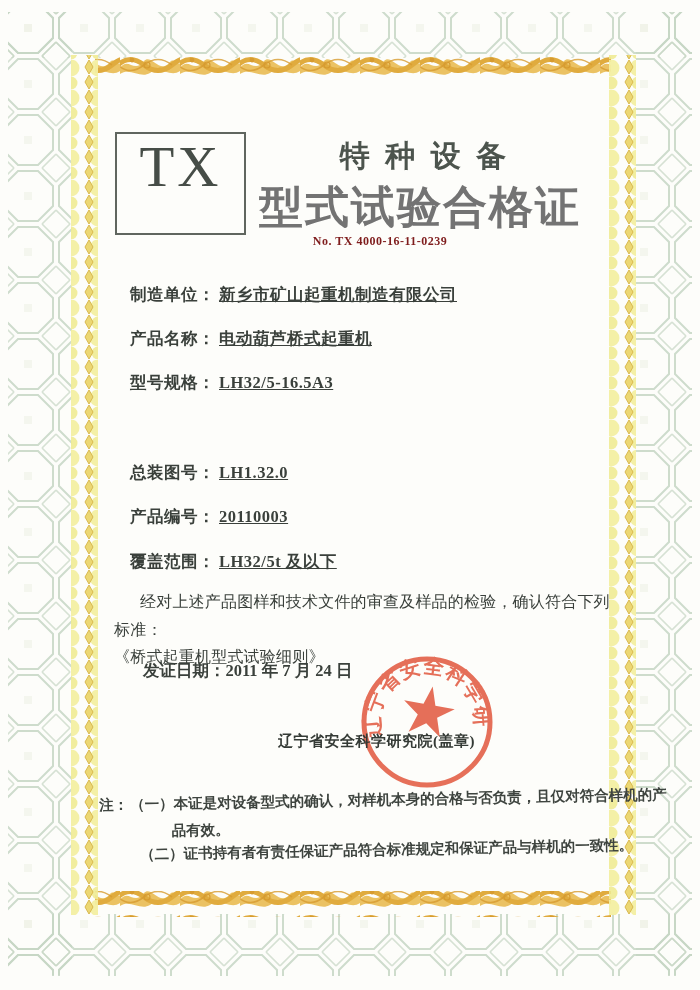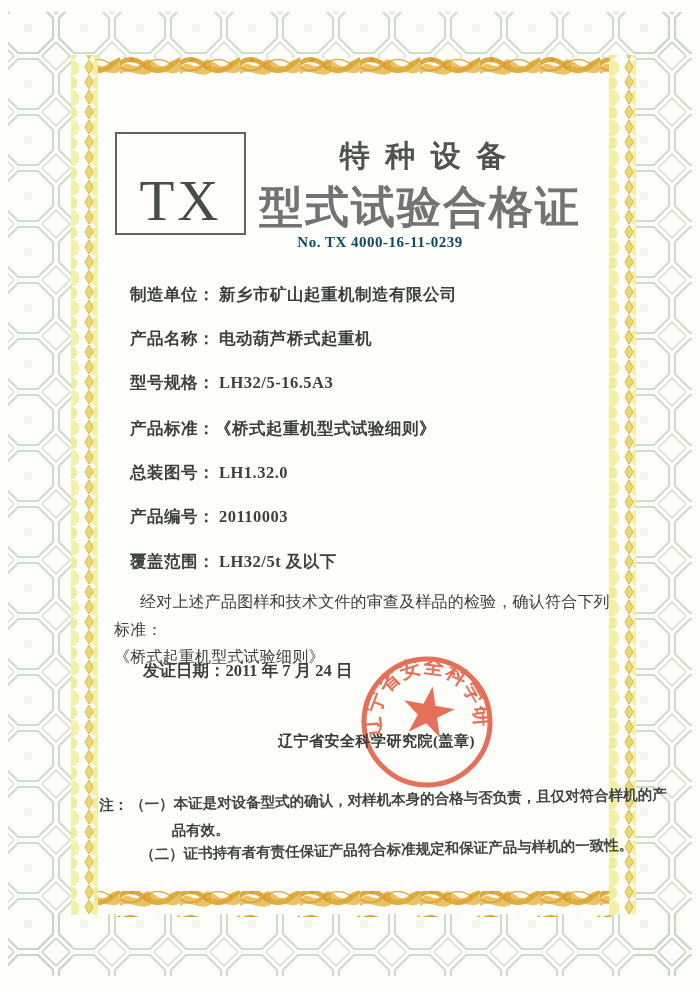--- a/index.html
+++ b/index.html
@@ -13,46 +13,46 @@
     overflow: hidden;
   }
 
   svg.bg { position: absolute; left: 0; top: 0; width: 700px; height: 990px; }
 
   .content { position: absolute; left: 0; top: 0; width: 700px; height: 990px; color: #3a403b; }
 
   .tx-box {
     position: absolute; left: 115px; top: 132px; width: 131px; height: 103px;
     border: 2px solid #60665f;
-    display: flex; align-items: flex-end; justify-content: center;
+    display: flex; align-items: flex-start; justify-content: center;
   }
   .tx-box .tx {
     font-family: "Liberation Serif", serif;
     font-size: 57px; font-weight: 500; color: #464d47; letter-spacing: 3px;
   }
 
   .subtitle {
     position: absolute; left: 255px; top: 136px; width: 340px;
     text-align: center; font-size: 30px; font-weight: 700;
     letter-spacing: 4px; color: #4c544d;
   }
   .main-title {
     position: absolute; left: 250px; top: 178px; width: 340px;
     text-align: center; font-size: 44px; font-weight: 700;
     letter-spacing: 2px; color: #737373; white-space: nowrap;
   }
   .cert-no {
     position: absolute; left: 240px; top: 234px; width: 280px;
-    text-align: center; font-size: 15px; font-weight: 700;
-    letter-spacing: 0.5px; color: #0c4a6e;
+    text-align: center; font-size: 12px; font-weight: 700;
+    letter-spacing: 0.5px; color: #7f1d1d;
   }
 
   .field-row { position: absolute; left: 130px; white-space: nowrap; font-size: 16.5px; font-weight: 700; }
   .field-row .lbl { letter-spacing: 0.5px; }
-  .field-row .val { margin-left: 4px; letter-spacing: 0.5px; }
+  .field-row .val { margin-left: 4px; letter-spacing: 0.5px; text-decoration: underline; }
 
   .para {
     position: absolute; left: 114px; top: 588px; width: 496px;
     font-size: 16px; font-weight: 400; line-height: 27.5px; letter-spacing: 0.2px;
   }
   .para .indent { display: inline-block; width: 26px; }
 
   .issue-date { position: absolute; left: 143px; top: 660px; font-size: 16.5px; font-weight: 700; white-space: nowrap; }
   .issue-date .val { margin-left: 0; }
 
@@ -136,23 +136,20 @@
 
     <div class="field-row" style="top:284px">
       <span class="lbl">制造单位：</span><span class="val">新乡市矿山起重机制造有限公司</span>
     </div>
     <div class="field-row" style="top:328px">
       <span class="lbl">产品名称：</span><span class="val">电动葫芦桥式起重机</span>
     </div>
     <div class="field-row" style="top:372px">
       <span class="lbl">型号规格：</span><span class="val">LH32/5-16.5A3</span>
     </div>
-    <div class="field-row" style="top:418px">
-      <span class="lbl">产品标准：</span><span class="val" style="margin-left:0">《桥式起重机型式试验细则》</span>
-    </div>
     <div class="field-row" style="top:462px">
       <span class="lbl">总装图号：</span><span class="val">LH1.32.0</span>
     </div>
     <div class="field-row" style="top:506px">
       <span class="lbl">产品编号：</span><span class="val">20110003</span>
     </div>
     <div class="field-row" style="top:551px">
       <span class="lbl">覆盖范围：</span><span class="val">LH32/5t 及以下</span>
     </div>
 

